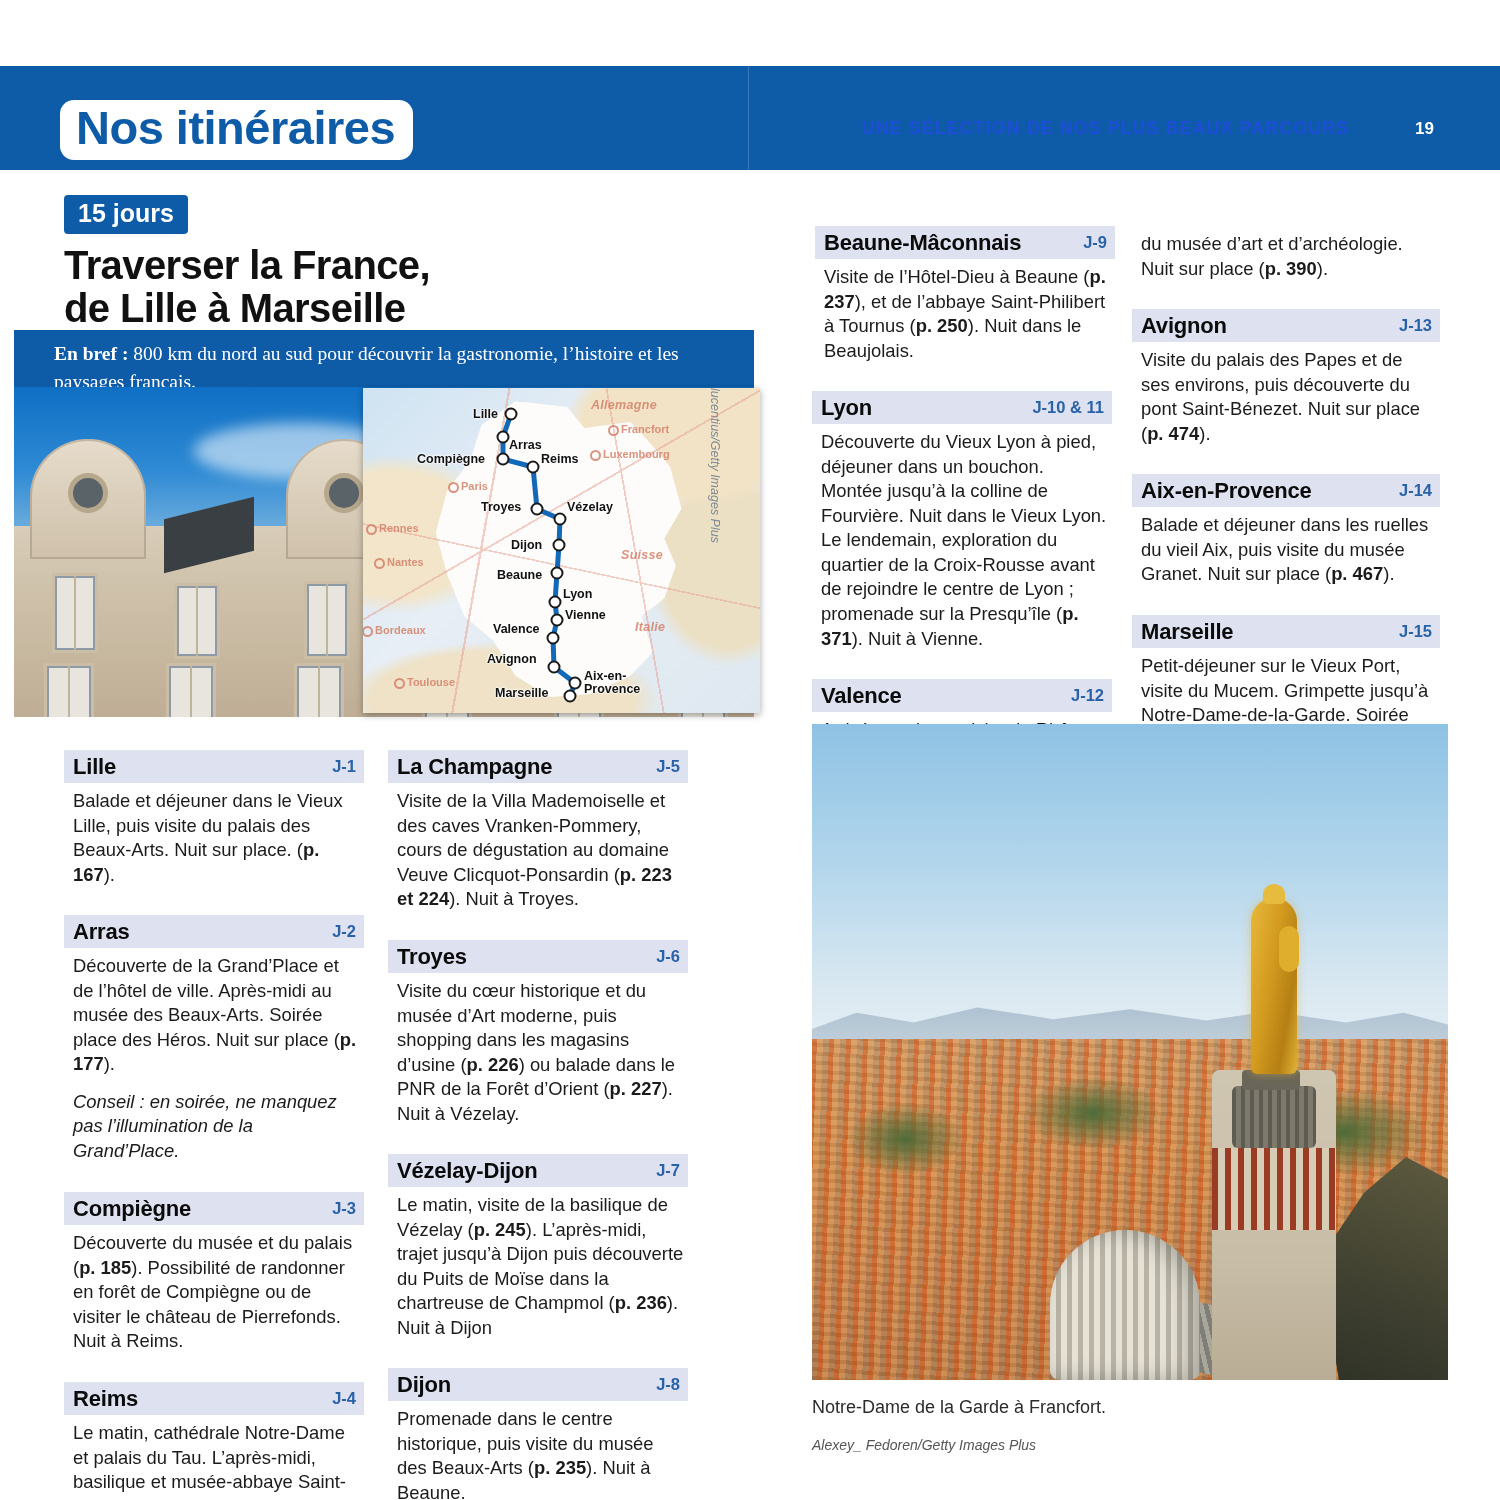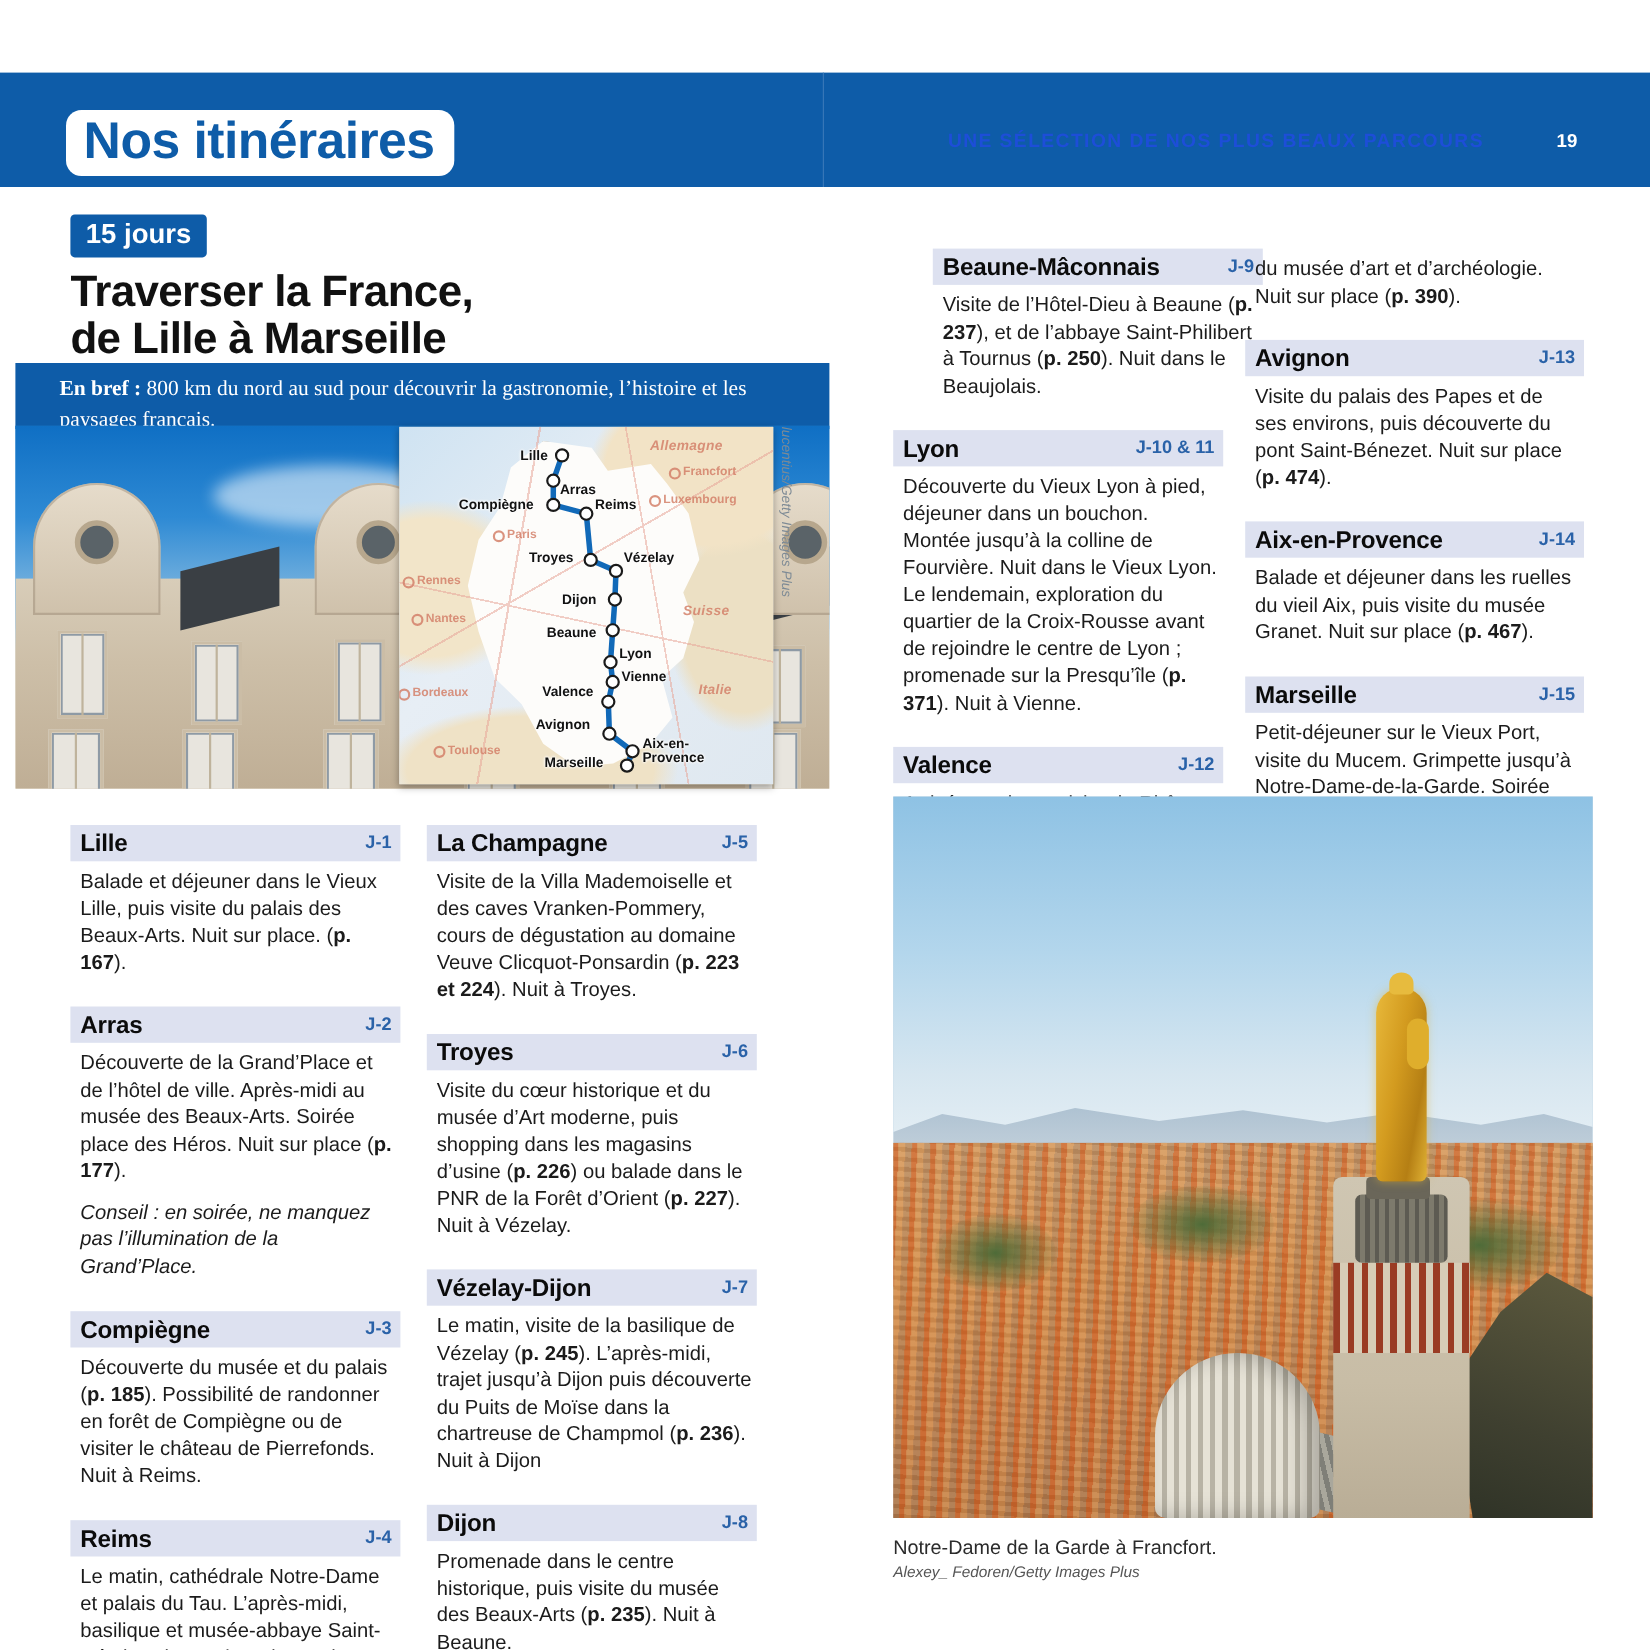--- a/index.html
+++ b/index.html
@@ -137,21 +137,21 @@
     box-shadow: inset 0 0 0 2px #8e9aa5;
   }
   .win::before {
     content:""; position:absolute; left:50%; top:0; width:2px; height:100%;
     background:#bfb39c; transform:translateX(-50%);
   }
 
   
   .map-inset {
     position: absolute; left: 363px; top: 388px;
-    width: 340px; height: 325px;
+    width: 397px; height: 325px;
     background: #e9e2d2;
     box-shadow: 0 2px 7px rgba(0,0,0,0.35);
     overflow: hidden;
     text-decoration: underline;
   }
   .map-sea {
     position: absolute; inset: 0;
     background: linear-gradient(135deg,#cfe3f2 0%, #e7eef5 40%, #dfe8f0 100%);
   }
   .map-land {
@@ -371,21 +371,21 @@
   }
   .caption-main {
     font-size: 18px;
     color: #2b2b2b;
     line-height: 1.3;
   }
   .caption-credit {
     font-size: 14px;
     font-style: italic;
     color: #555555;
-    margin-top: 2px;
+    margin-top: 18px;
   }
 </style>
 </head>
 <body>
 
 <div class="page">
 
   <div class="header-bar"></div>
   <div class="gutter-line"></div>
 
@@ -549,21 +549,21 @@
         </div>
         <div class="entry-body">Le matin, visite de la basilique de Vézelay (<b>p. 245</b>). L’après-midi, trajet jusqu’à Dijon puis découverte du Puits de Moïse dans la chartreuse de Champmol (<b>p. 236</b>). Nuit à Dijon</div>
       </div>
       <div class="entry" style="left: 388px; top: 1368px; width: 300px;">
         <div class="entry-head">
           <span class="entry-name">Dijon</span>
           <span class="entry-day">J-8</span>
         </div>
         <div class="entry-body">Promenade dans le centre historique, puis visite du musée des Beaux-Arts (<b>p. 235</b>). Nuit à Beaune.</div>
       </div>
-      <div class="entry" style="left: 848px; top: 226px; width: 300px;">
+      <div class="entry" style="left: 815px; top: 226px; width: 300px;">
         <div class="entry-head">
           <span class="entry-name">Beaune-Mâconnais</span>
           <span class="entry-day">J-9</span>
         </div>
         <div class="entry-body">Visite de l’Hôtel-Dieu à Beaune (<b>p. 237</b>), et de l’abbaye Saint-Philibert à Tournus (<b>p. 250</b>). Nuit dans le Beaujolais.</div>
       </div>
       <div class="entry" style="left: 812px; top: 391px; width: 300px;">
         <div class="entry-head">
           <span class="entry-name">Lyon</span>
           <span class="entry-day">J-10 &amp; 11</span>

